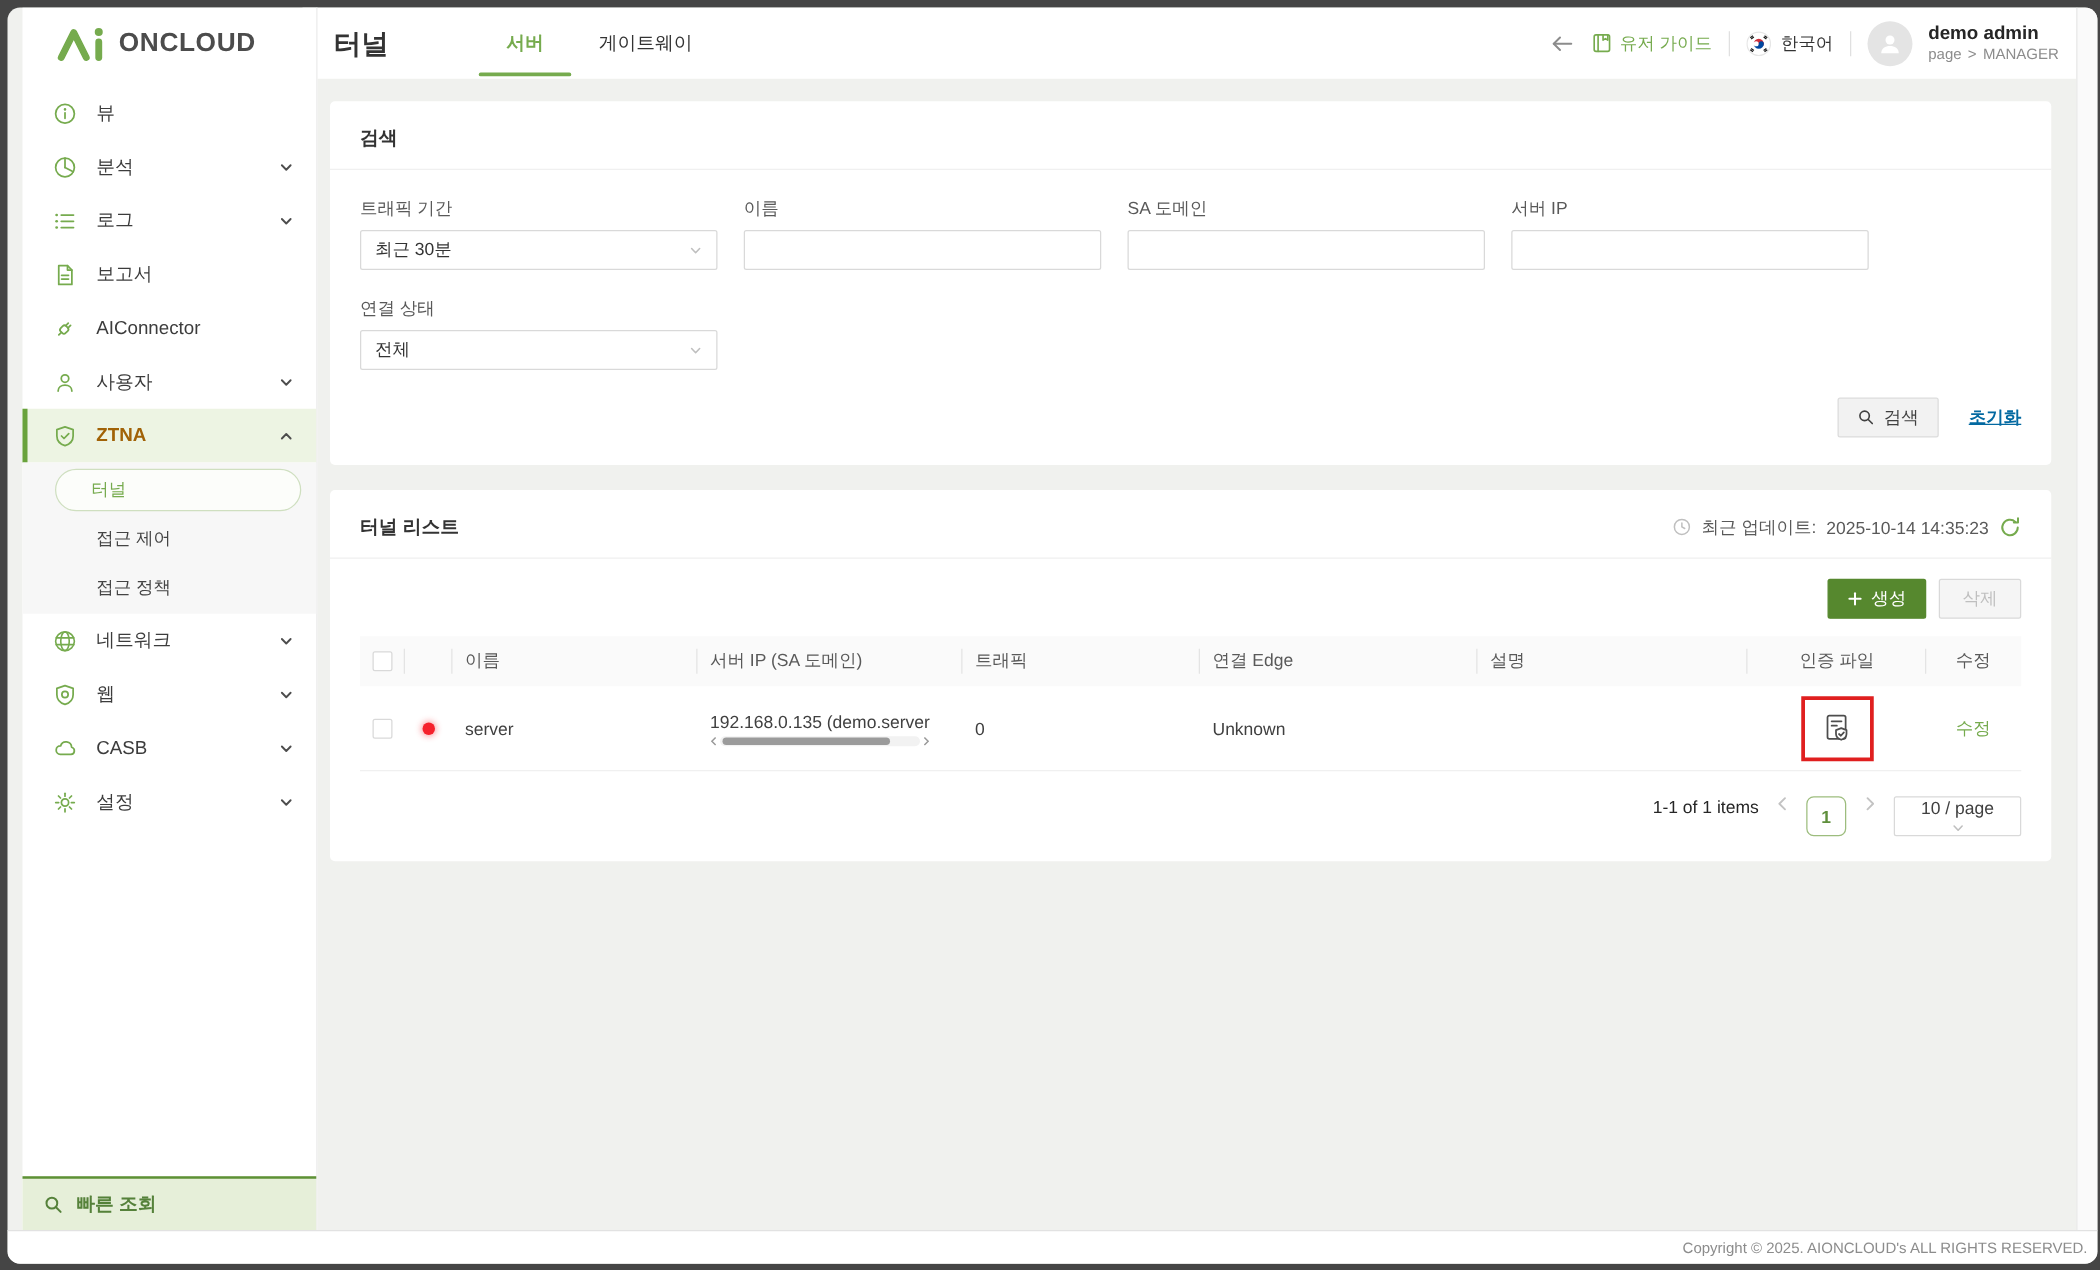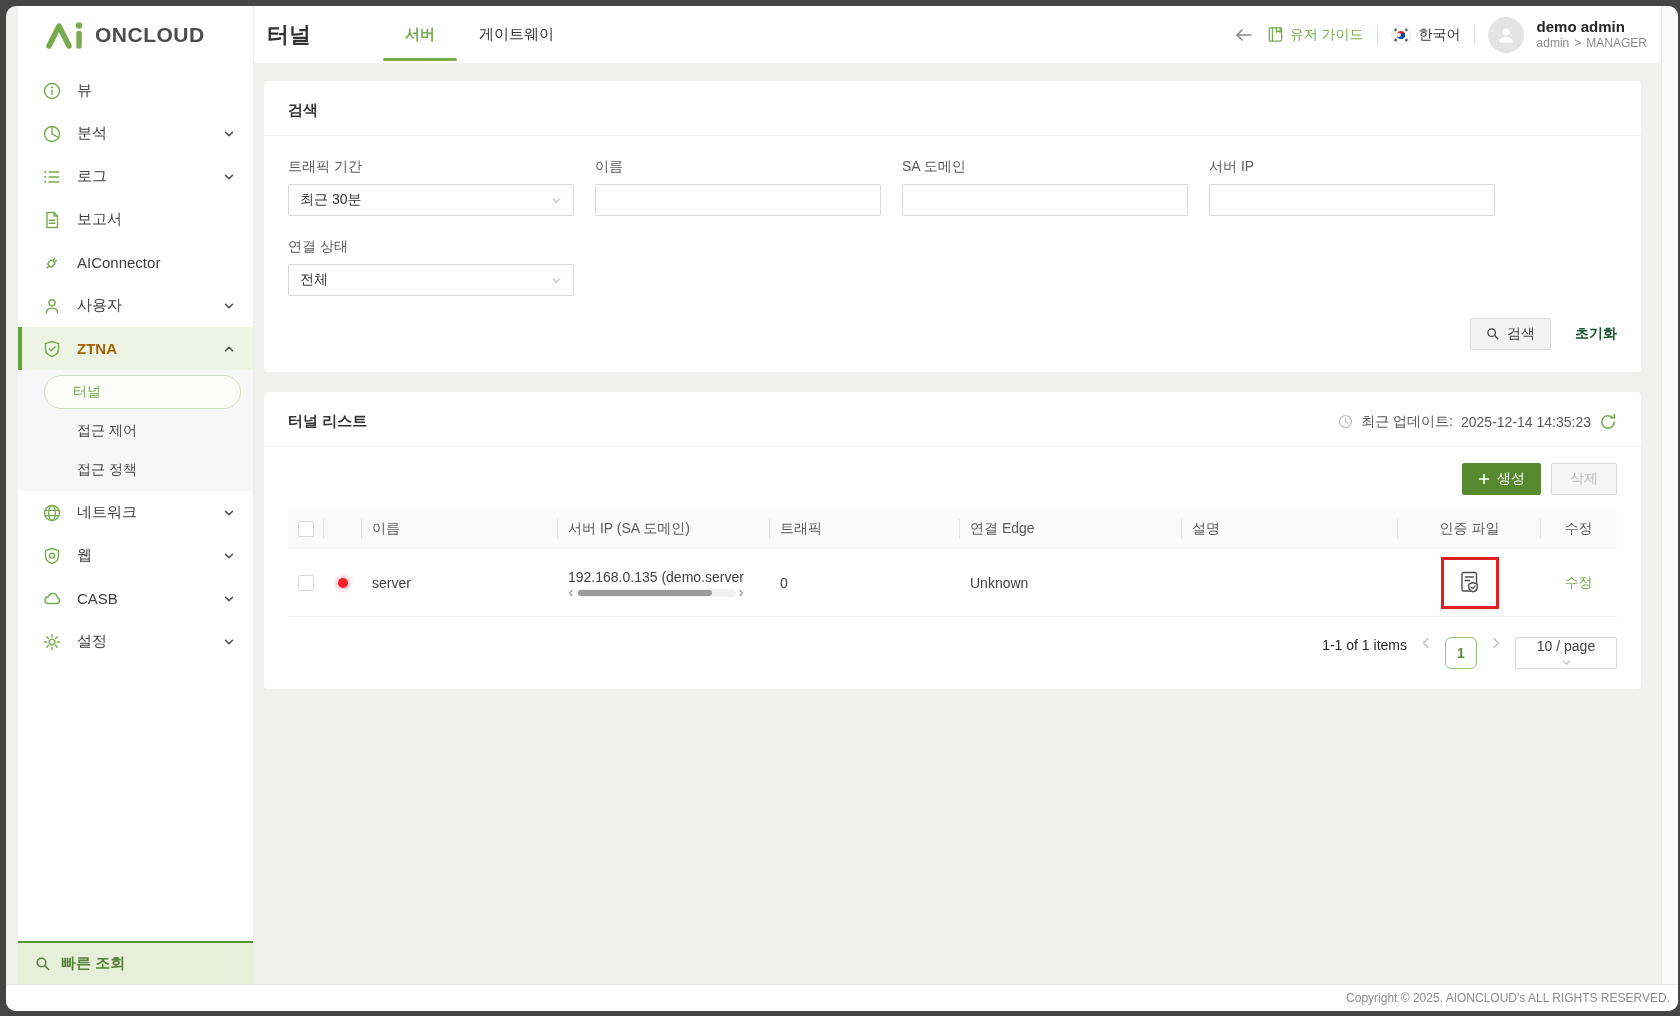--- a/index.html
+++ b/index.html
@@ -64,21 +64,21 @@
   .f-label { font-size:14px; color:#595959; margin-bottom:8px; }
   .control { height:32px; border:1px solid #d9d9d9; border-radius:2px; background:#fff;
     display:flex; align-items:center; padding:0 11px; font-size:14px; color:#333; }
   .control.select { justify-content:space-between; cursor:pointer; }
   input.control { width:100%; outline:none; }
   .search-actions { display:flex; justify-content:flex-end; align-items:center;
     gap:24px; margin-top:22px; padding-bottom:2px; }
   .btn { height:32px; display:inline-flex; align-items:center; justify-content:center;
     border-radius:2px; font-size:14px; cursor:pointer; gap:7px; }
   .btn-default { background:#f2f2f2; border:1px solid #dcdcdc; color:#404040; padding:0 15px; }
-  .link-underline { font-size:14px; color:#14532d; font-weight:600; cursor:pointer; }
+  .link-underline { font-size:14px; color:#0369a1; text-decoration:underline; font-weight:600; cursor:pointer; }
 
   .list-head { display:flex; align-items:center; }
   .list-meta { margin-left:auto; display:flex; align-items:center; gap:8px;
     font-size:14px; color:#595959; }
   .refresh { cursor:pointer; display:flex; }
   .list-actions { display:flex; justify-content:flex-end; gap:10px; margin-top:16px; }
   .btn-primary { background:#56882e; color:#fff; border:1px solid #56882e; padding:0 15px; }
   .btn-disabled { background:#f5f5f5; border:1px solid #d9d9d9; color:#bfbfbf;
     padding:0 18px; cursor:not-allowed; }
 
@@ -361,21 +361,21 @@
         <svg width="22" height="22" viewBox="0 0 22 22">
             <g fill="#fff">
               <circle cx="11" cy="8" r="3.6"></circle>
               <path d="M4 18.5 c0-4 3.2-5.8 7-5.8 s7 1.8 7 5.8 z"></path>
             </g>
           </svg>
       </div>
       <div class="user-meta">
         <div class="user-name">demo admin</div>
         <div class="user-path">
-          <span>admin</span>
+          <span>page</span>
           <span>&gt;</span>
           <span>MANAGER</span>
         </div>
       </div>
     </div>
   </div>
 
   <div class="content">
 
     <div class="card">
@@ -431,21 +431,21 @@
       <div class="list-head">
         <div class="card-title">터널 리스트</div>
         <div class="list-meta">
           <svg width="15" height="15" viewBox="0 0 15 15">
               <g fill="none" stroke="#bfbfbf" stroke-width="1.2" stroke-linecap="round" stroke-linejoin="round">
                 <circle cx="7.5" cy="7.5" r="6"></circle>
                 <polyline points="7.5,4.3 7.5,7.5 9.8,8.8"></polyline>
               </g>
             </svg>
           <span>최근 업데이트:</span>
-          <span>2025-12-14 14:35:23</span>
+          <span>2025-10-14 14:35:23</span>
           <span class="refresh">
             <svg width="18" height="18" viewBox="0 0 18 18">
                 <g fill="none" stroke="#76ab4e" stroke-width="1.6" stroke-linecap="round">
                   <path d="M15.2 9 a6.2 6.2 0 1 1 -1.9-4.5"></path>
                   <polyline points="15.4,1.6 15.4,4.9 12.1,4.9" stroke-linejoin="round"></polyline>
                 </g>
               </svg>
           </span>
         </div>
       </div>

